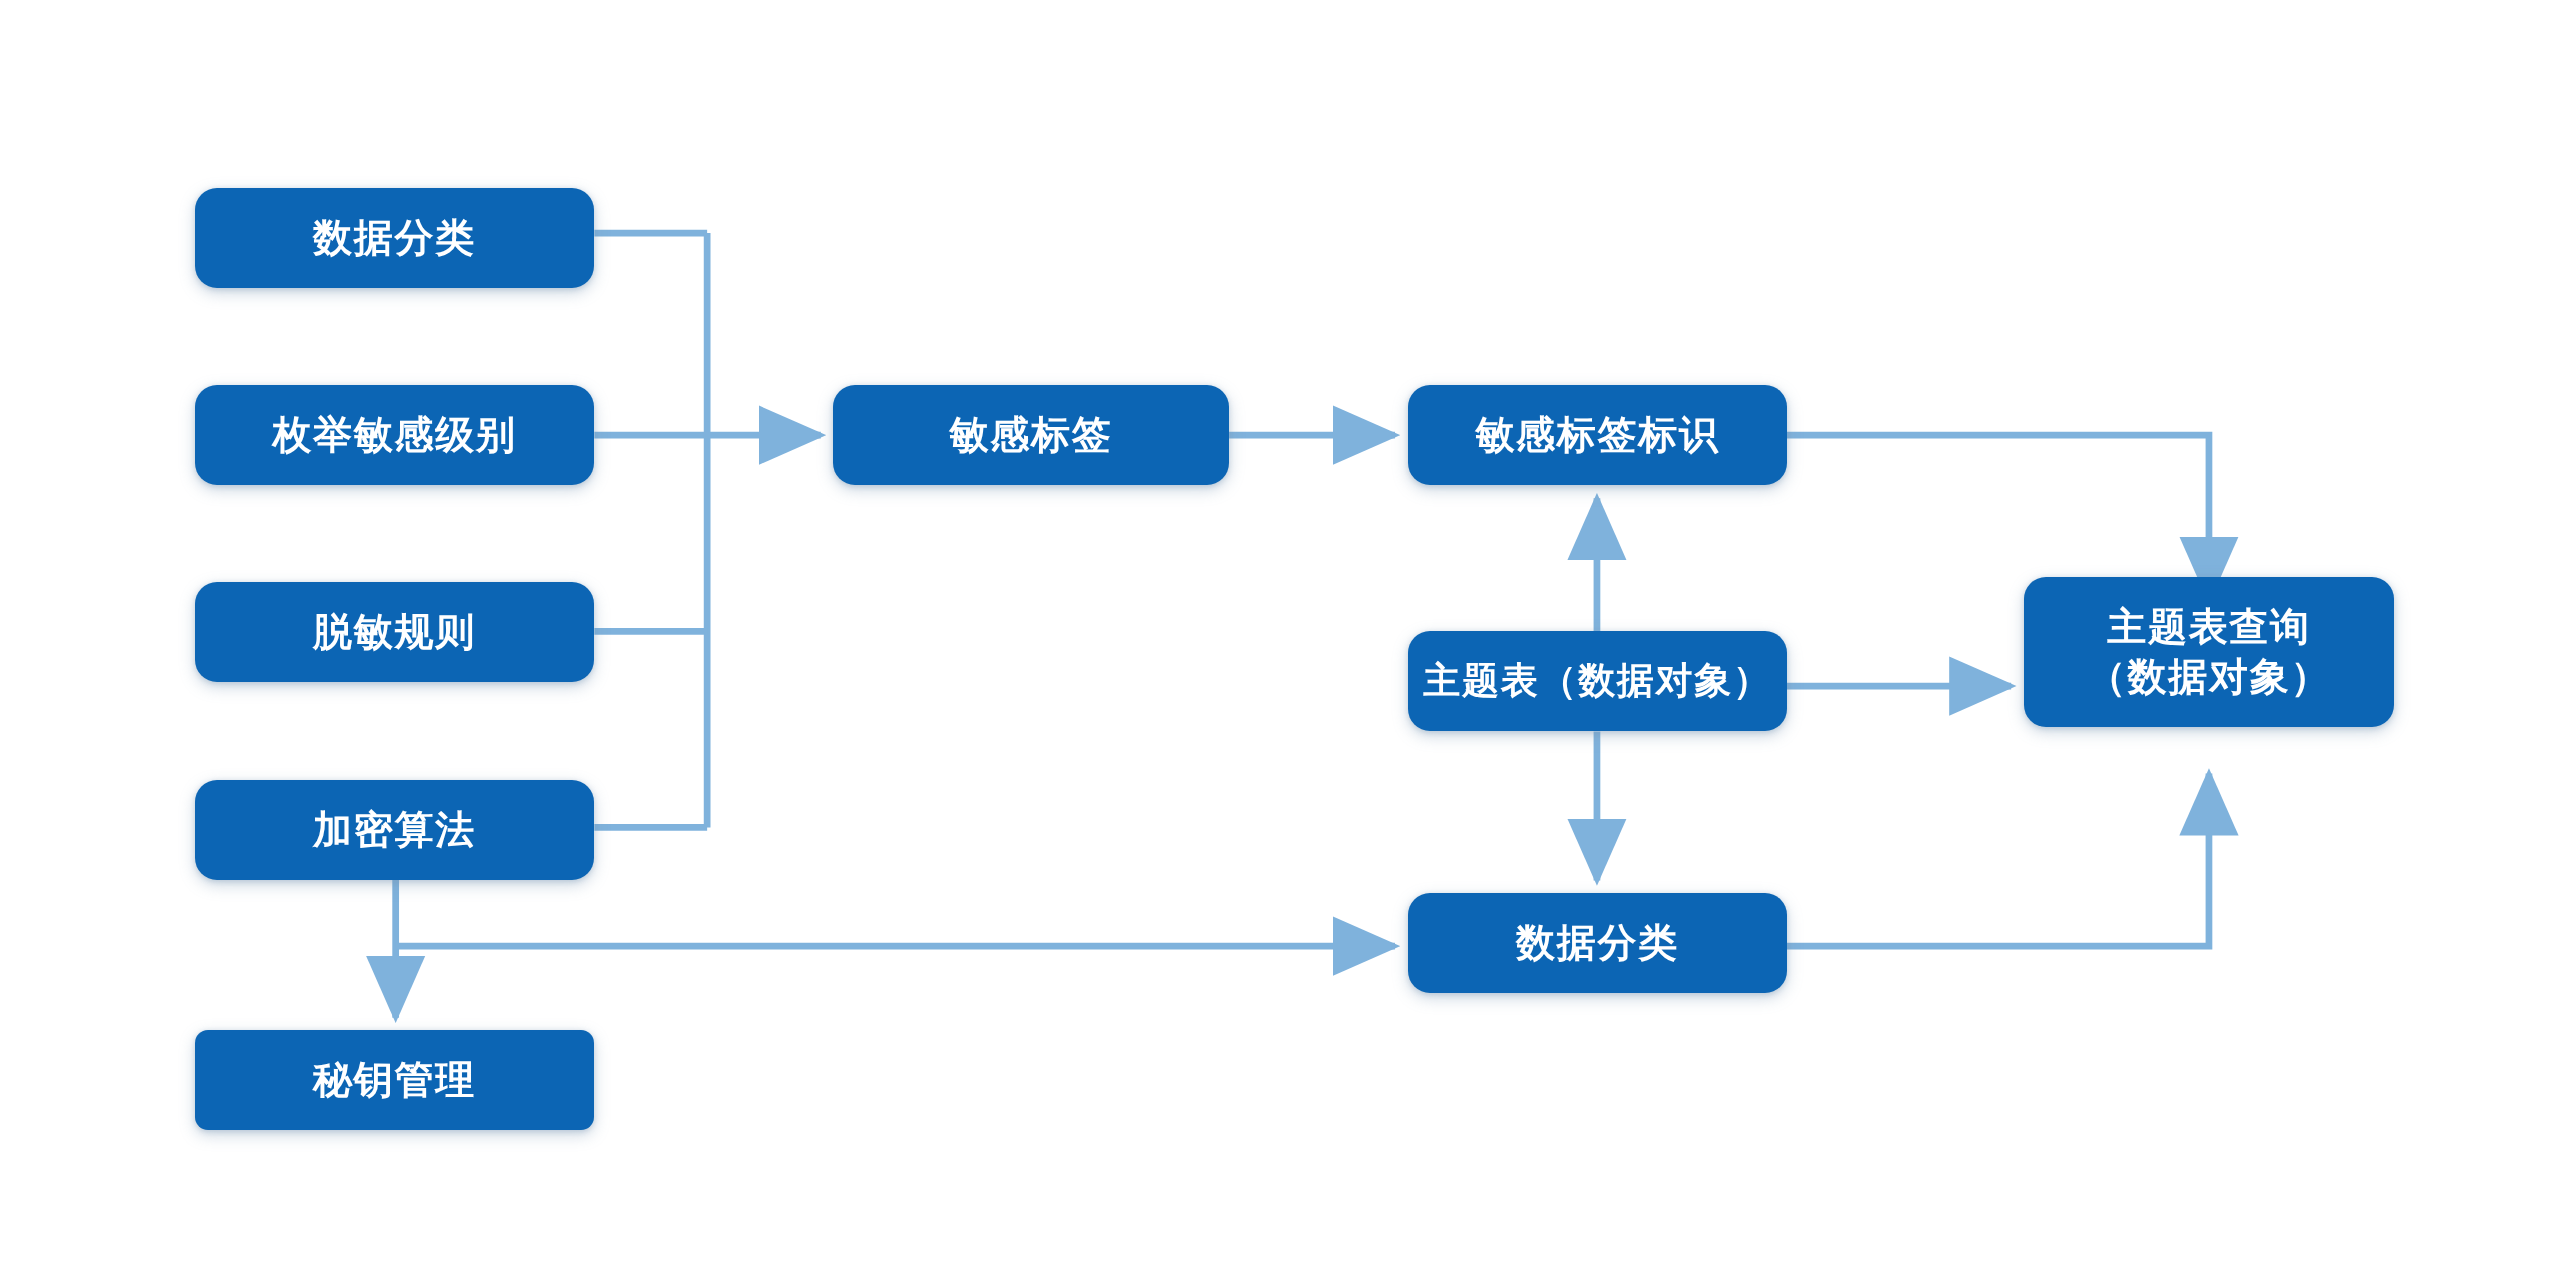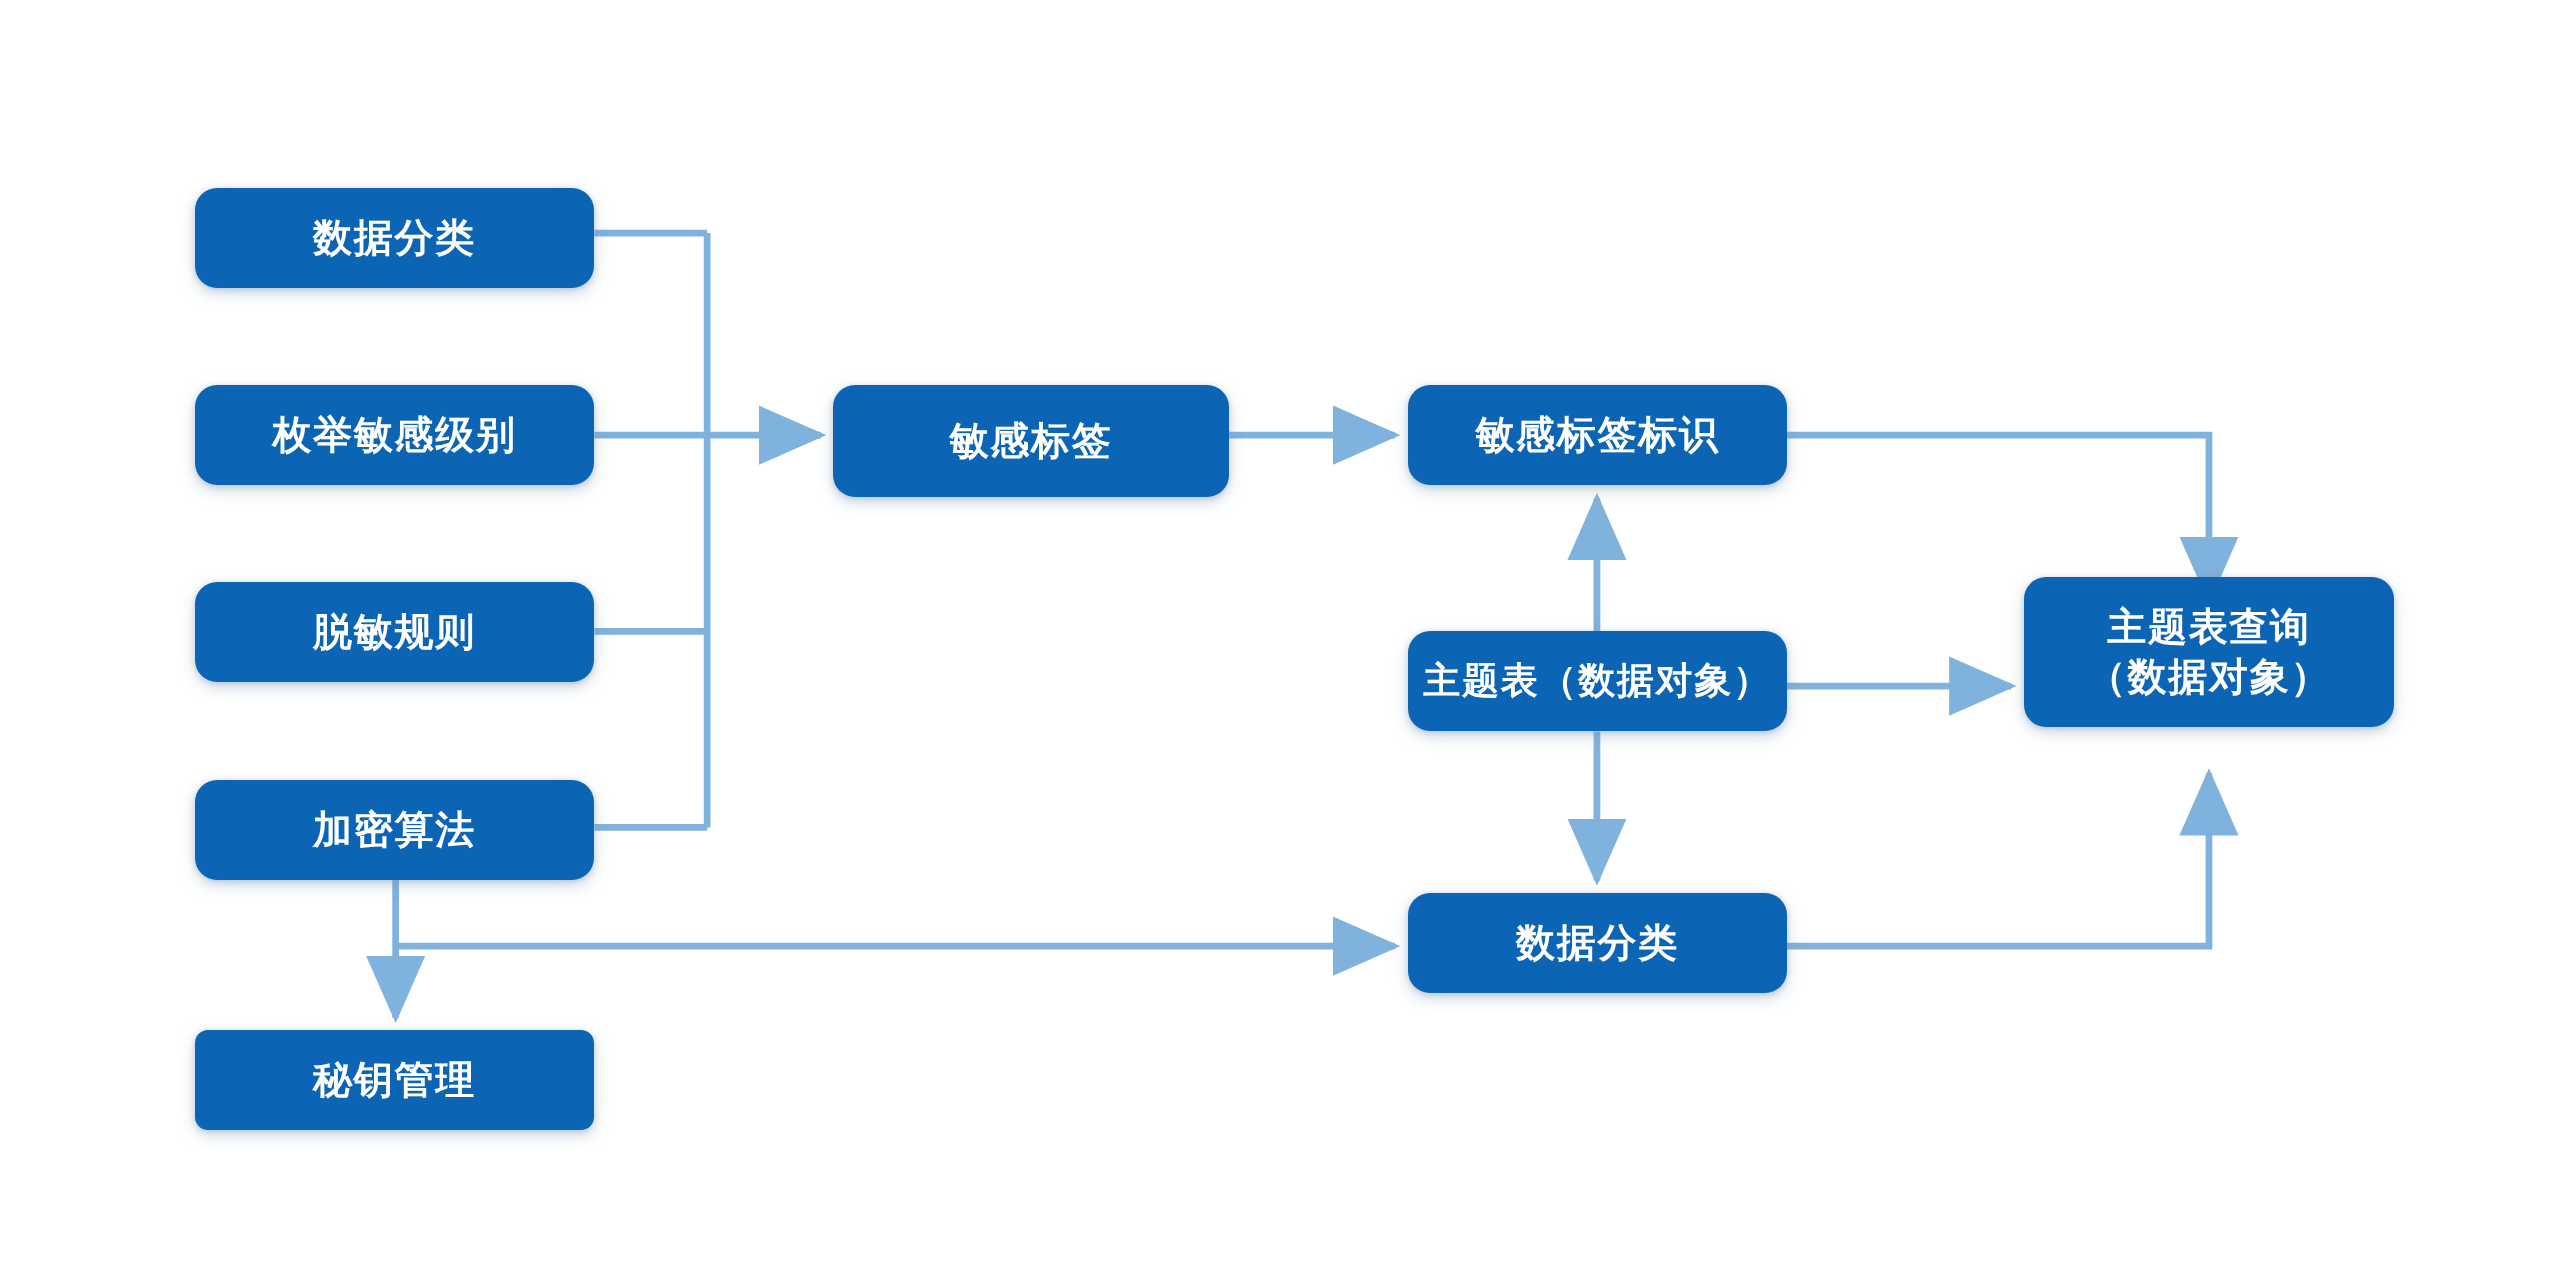--- a/index.html
+++ b/index.html
@@ -101,21 +101,21 @@
   </div>
 
   <div class="node fs-46" style="left:195px; top:760px; width:399px; height:100px;">
     <span>加密算法</span>
   </div>
 
   <div class="node fs-46" style="left:195px; top:1010px; width:399px; height:100px;border-radius:13px;">
     <span>秘钥管理</span>
   </div>
 
-  <div class="node fs-46" style="left:833px; top:365px; width:396px; height:112px;">
+  <div class="node fs-46" style="left:833px; top:365px; width:396px; height:100px;">
     <span>敏感标签</span>
   </div>
 
   <div class="node fs-46" style="left:1408px; top:365px; width:379px; height:100px;">
     <span>敏感标签标识</span>
   </div>
 
   <div class="node fs-44" style="left:1408px; top:611px; width:379px; height:100px;">
     <span>主题表（数据对象）</span>
   </div>

